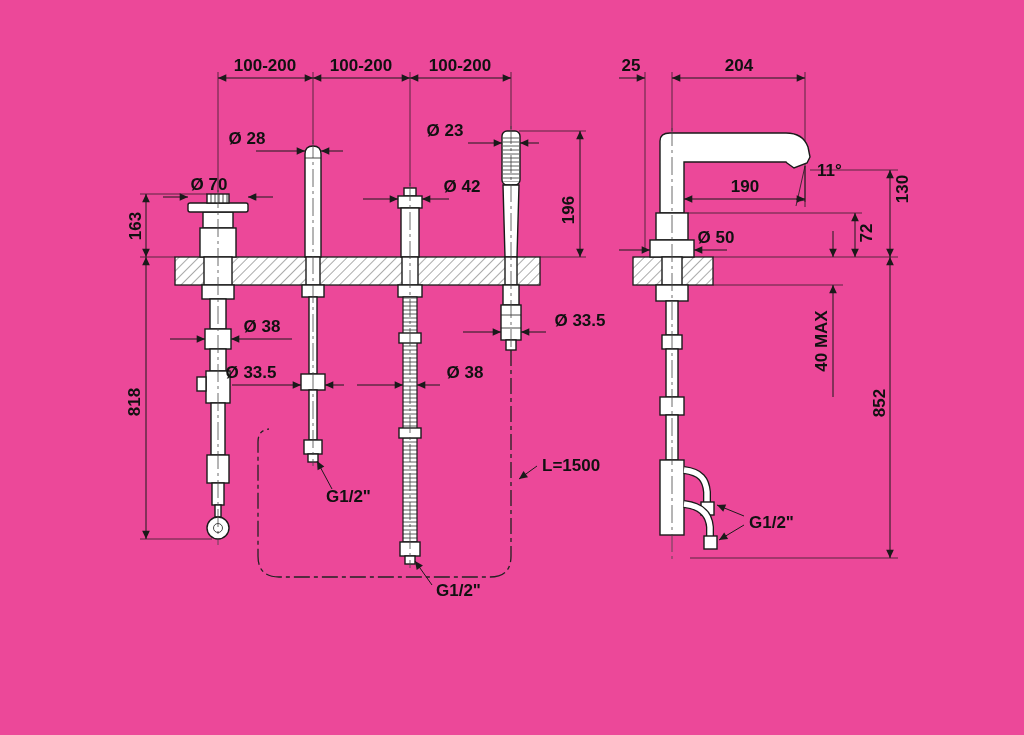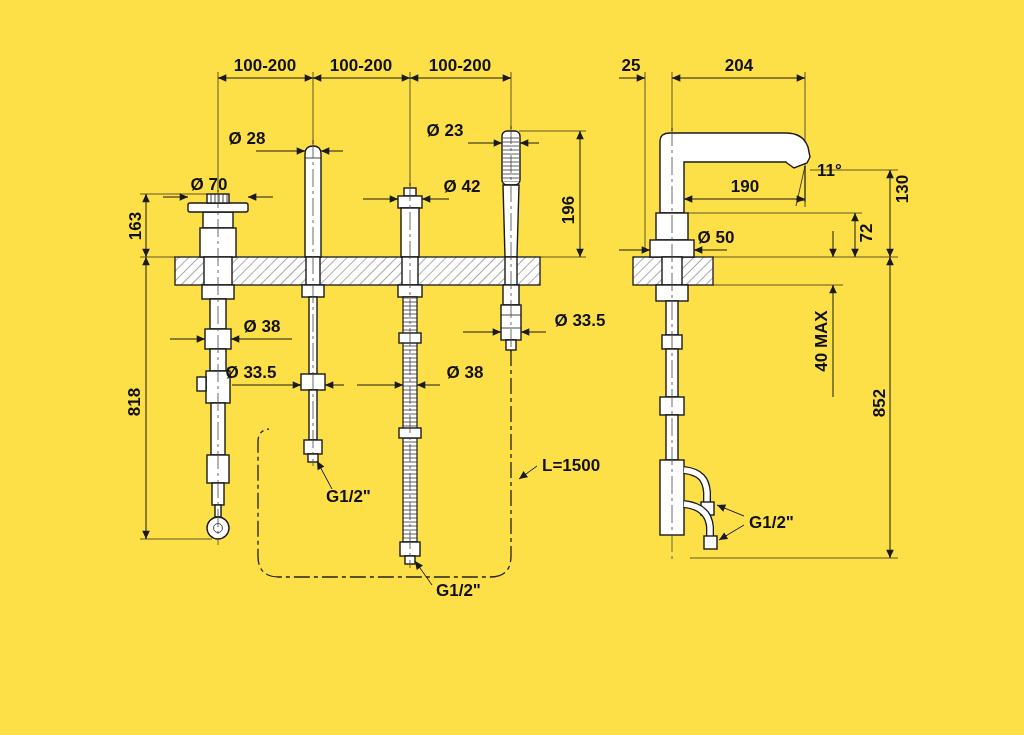--- a/index.html
+++ b/index.html
@@ -1,16 +1,16 @@
 <!DOCTYPE html>
 <html><head>
 <meta charset="utf-8">
 <style>
   html,body{margin:0;padding:0;background:#ffffff;}
-  .canvas{position:relative;width:1024px;height:735px;background:#fde047;overflow:hidden;
+  .canvas{position:relative;width:1024px;height:735px;background:#ec4899;overflow:hidden;
           font-family:"Liberation Sans", sans-serif;}
   svg{display:block;}
   .dim{font:bold 17px "Liberation Sans", sans-serif;fill:#111111;}
   .dl{stroke:#1a1a1a;stroke-width:1;fill:none;}
   .ext{stroke:#1a1a1a;stroke-width:0.7;fill:none;}
   .obj{stroke:#1a1a1a;stroke-width:1.4;fill:#ffffff;}
   .thin{stroke:#1a1a1a;stroke-width:0.8;fill:none;}
   .cl{stroke:#444444;stroke-width:0.8;fill:none;stroke-dasharray:18 4 3 4;}
   .hose{stroke:#222222;stroke-width:1.3;fill:none;stroke-dasharray:16 4 4 4;}
   .tubeOuter{stroke:#1a1a1a;stroke-width:8;fill:none;}

